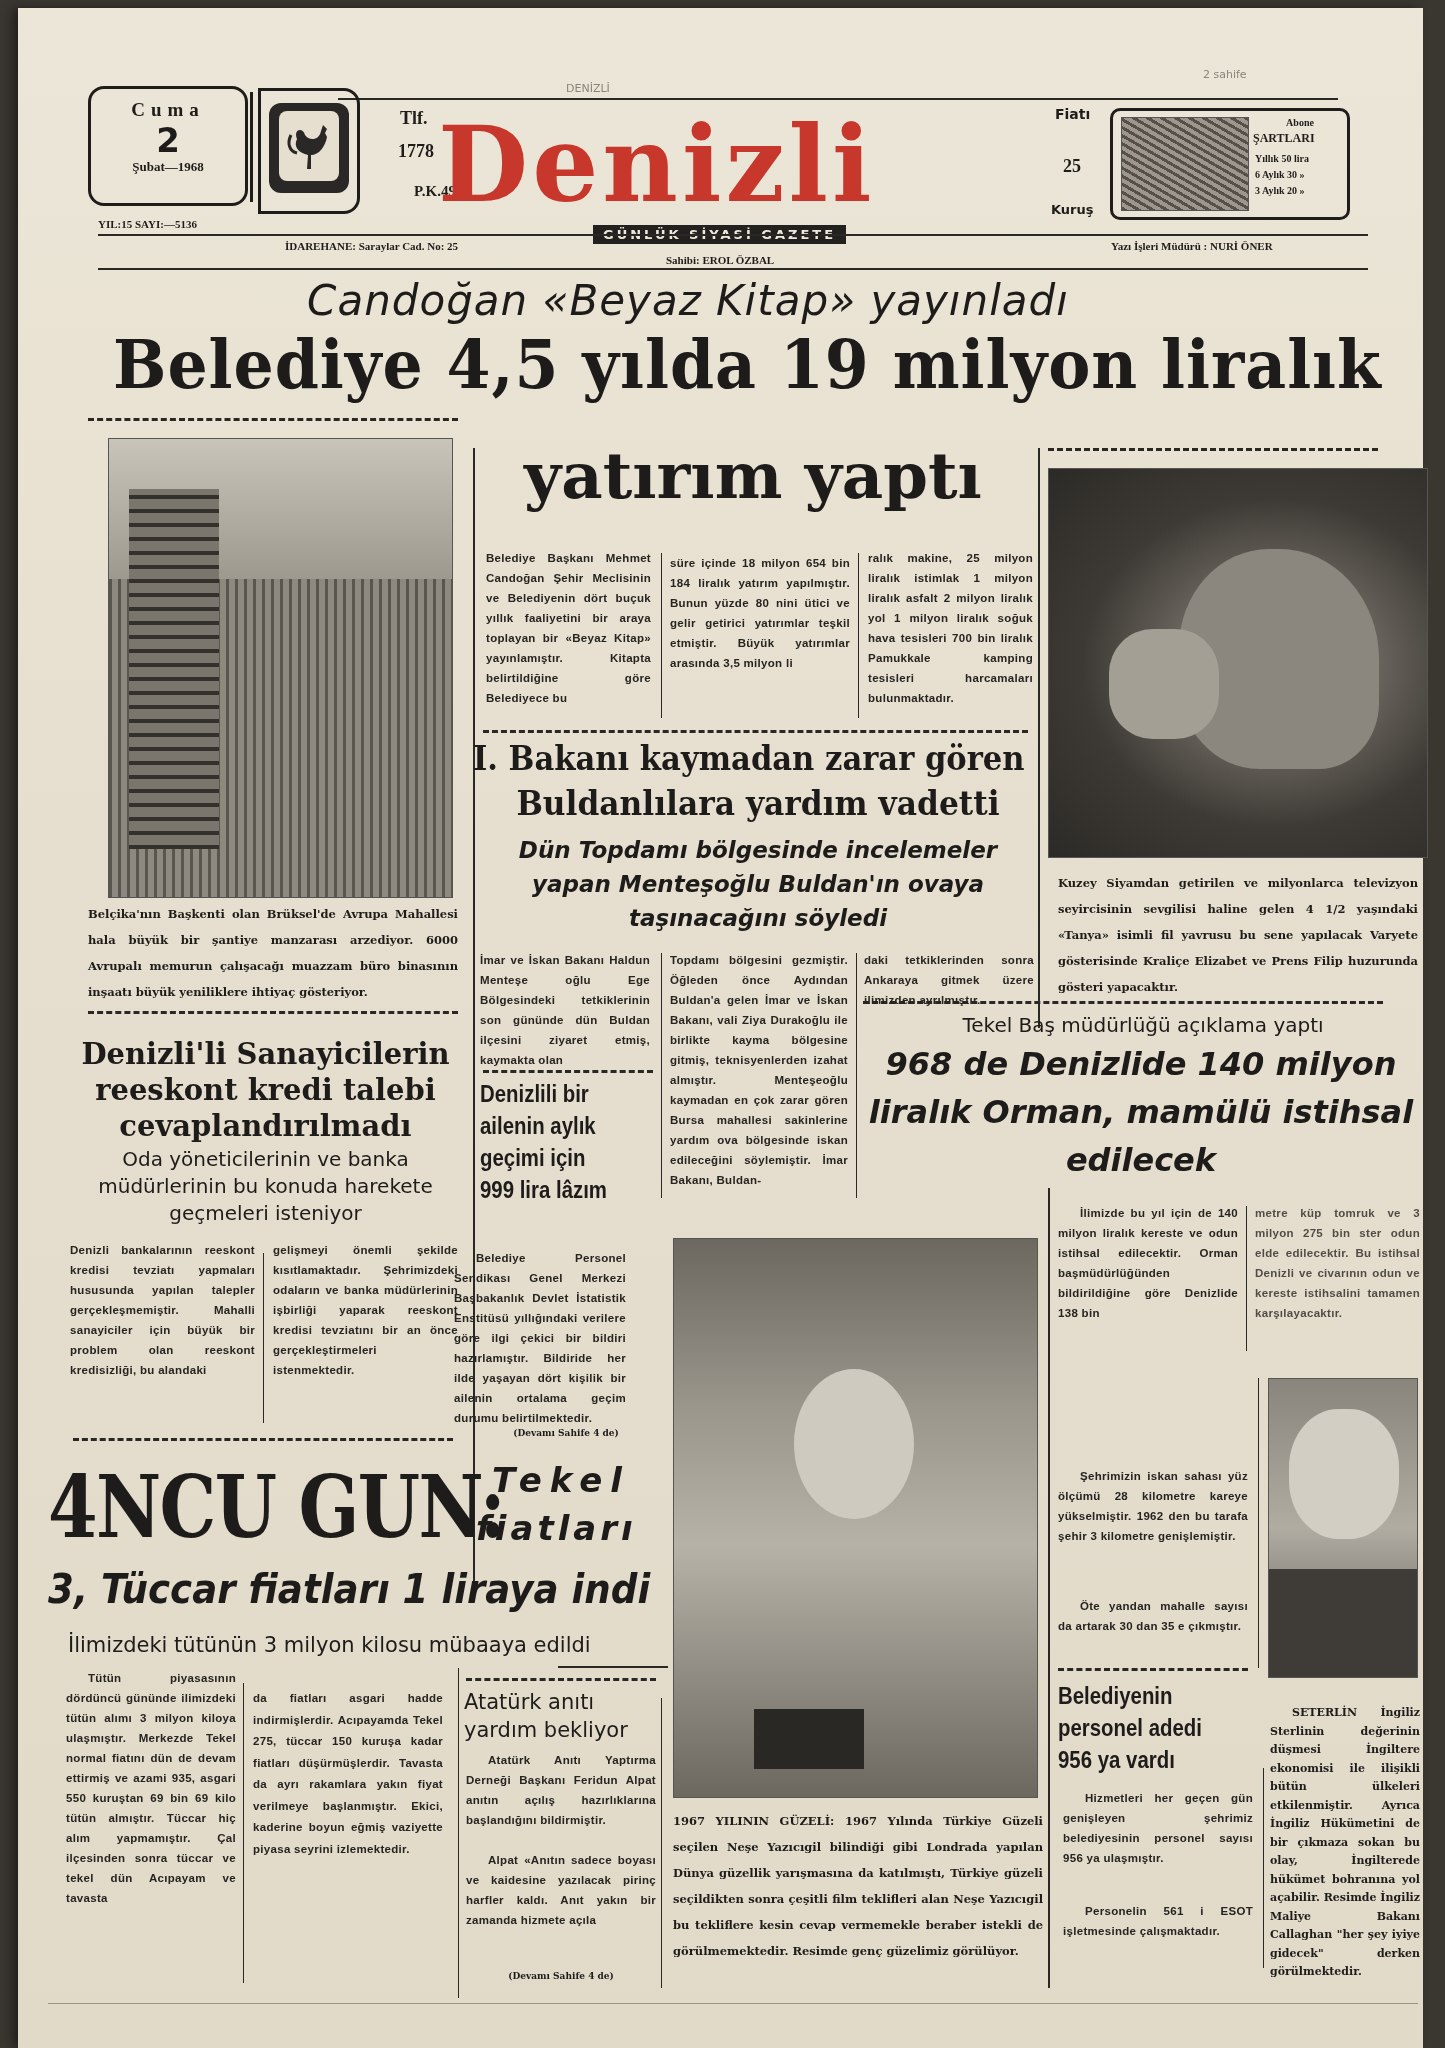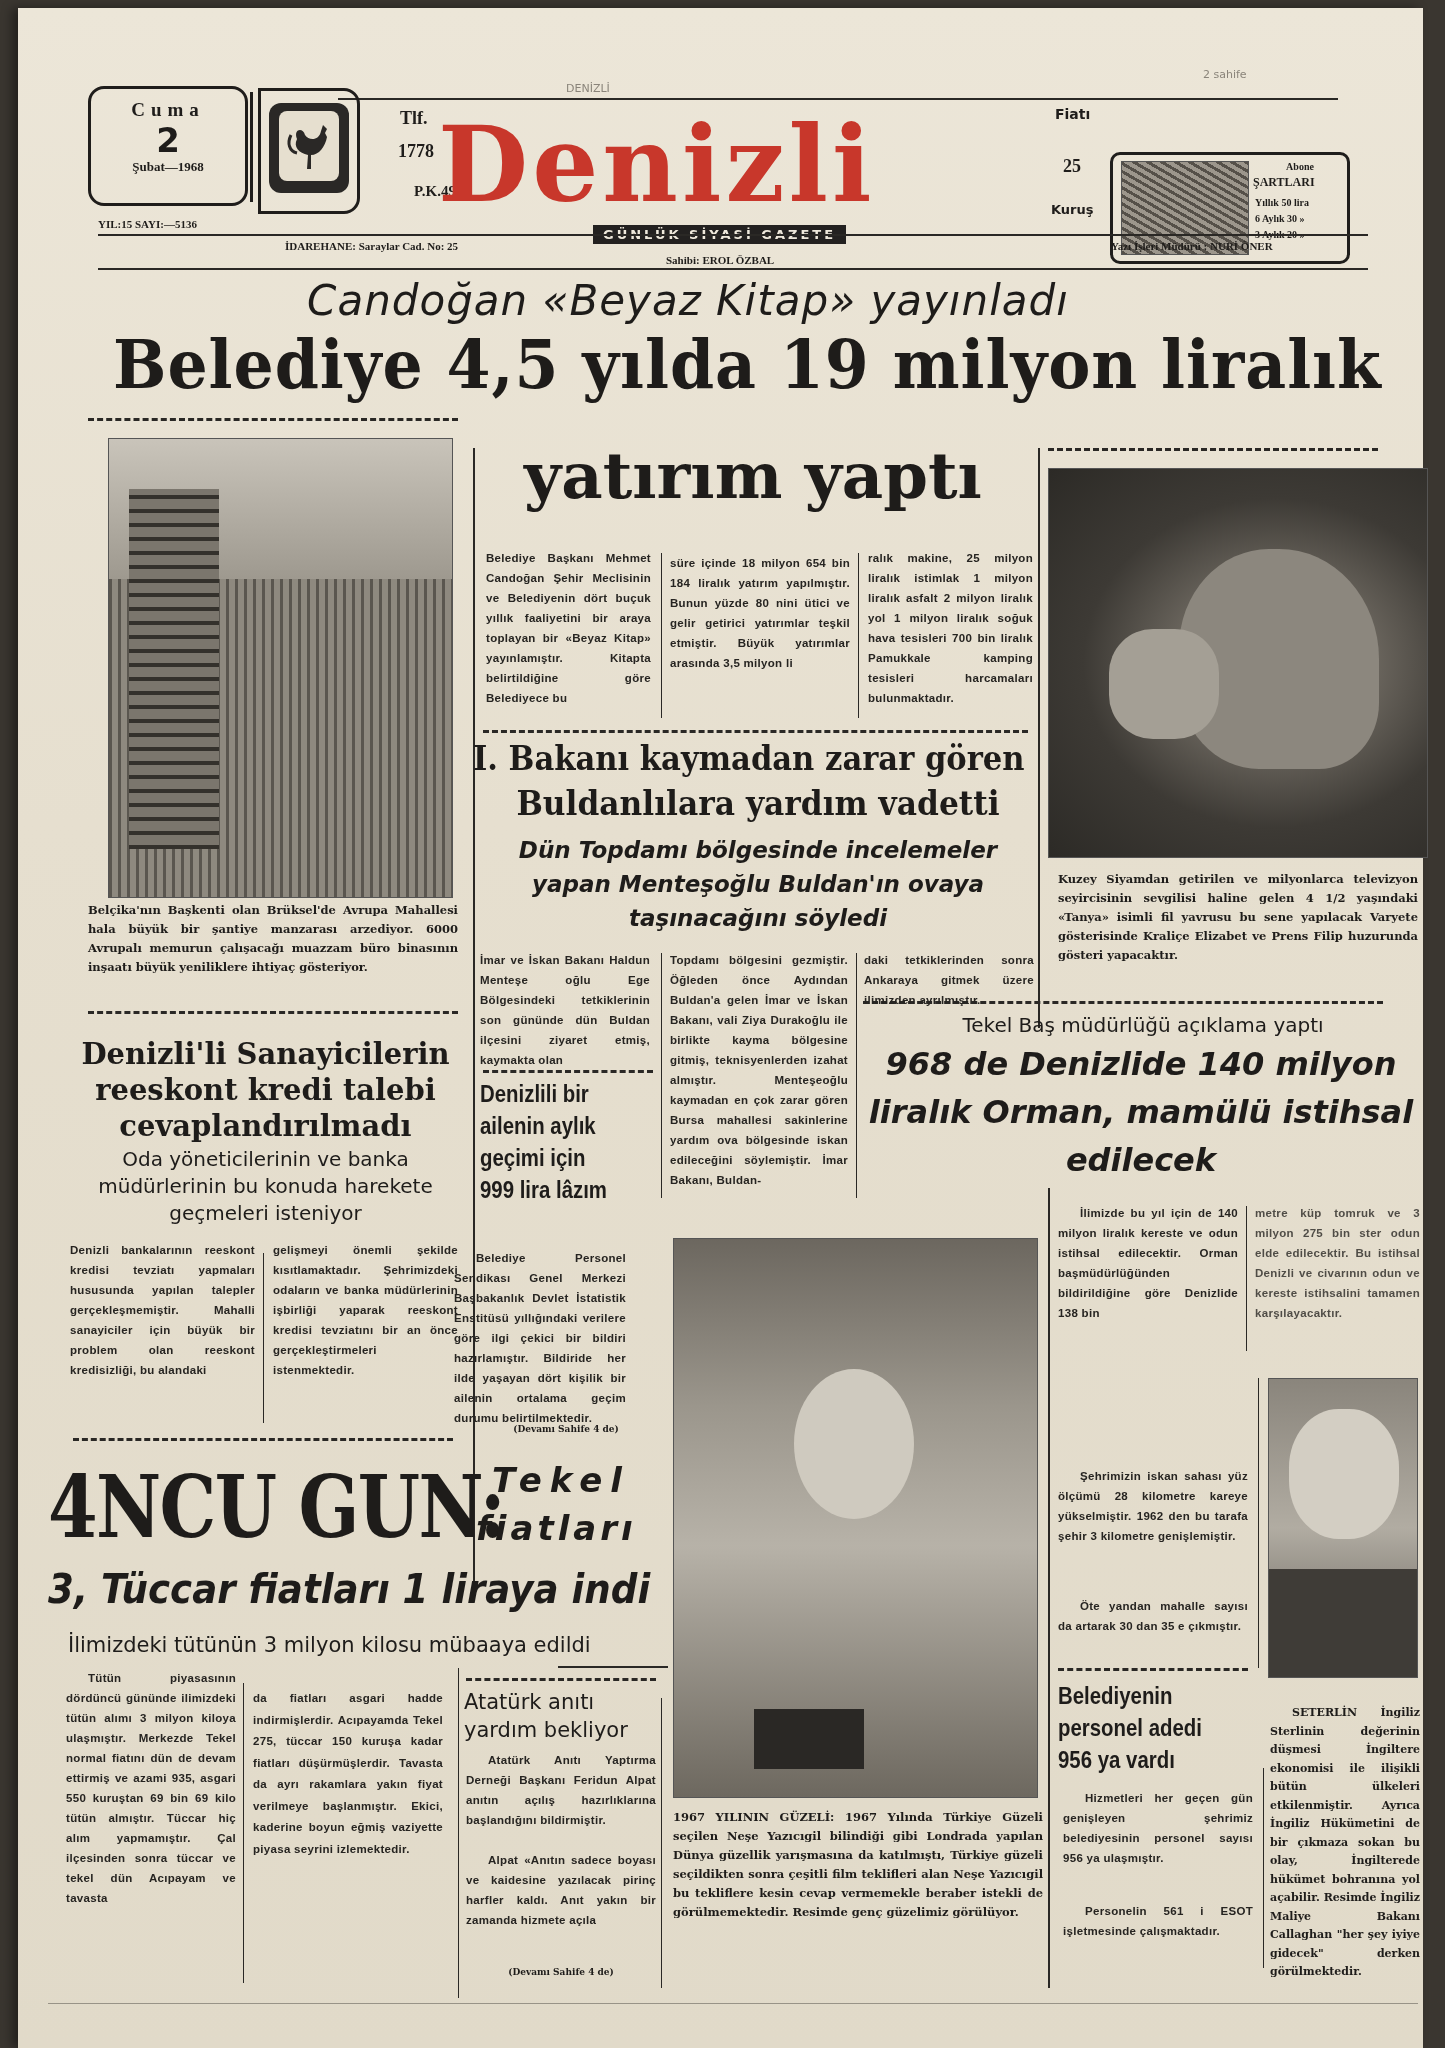--- a/index.html
+++ b/index.html
@@ -37,21 +37,21 @@
   .body-text {
     font-family: Liberation Sans, sans-serif; font-weight: bold; font-size: 11.5px;
     line-height: 20px; text-align: justify; color: #262421; letter-spacing: 0.3px;
   }
   .indent { text-indent: 22px; }
   .photo {
     position: absolute; border: 1px solid #555;
     background: repeating-linear-gradient(45deg, #8d8880 0 2px, #a29d94 2px 4px);
     overflow: hidden;
   }
-  .caption { font-family: "DejaVu Serif", serif; font-weight: bold; font-size: 11.5px; line-height: 19px; text-align: justify; }
+  .caption { font-family: "DejaVu Serif", serif; font-weight: bold; font-size: 11.5px; line-height: 26px; text-align: justify; }
   .center { text-align: center; }
 </style>
 </head>
 <body>
 
 <div class="page">
 
   <div class="abs" style="left:548px;top:74px;font-size:11px;color:#8a847a;font-family:'DejaVu Sans',sans-serif;">DENİZLİ</div>
   <div class="abs" style="left:1185px;top:60px;font-size:11px;color:#8a847a;font-family:'DejaVu Sans',sans-serif;">2 sahife</div>
   <div class="rule" style="left:320px;top:90px;width:1000px;height:2px;"></div>
@@ -77,21 +77,21 @@
   <div class="abs mast-small" style="left:380px;top:133px;font-size:18px;">1778</div>
   <div class="abs mast-small" style="left:396px;top:175px;font-size:15px;text-align:right;">P.K.49</div>
 
   <div class="abs logo-title" style="left:420px;top:105px;">Denizli</div>
   <div class="abs tagline" style="left:575px;top:217px;">GÜNLÜK SİYASİ GAZETE</div>
 
   <div class="abs mast-small" style="left:1037px;top:98px;font-size:14px;font-family:'DejaVu Sans',sans-serif;">Fiatı</div>
   <div class="abs mast-small" style="left:1045px;top:148px;font-size:18px;">25</div>
   <div class="abs mast-small" style="left:1033px;top:194px;font-size:13px;font-family:'DejaVu Sans',sans-serif;">Kuruş</div>
 
-  <div class="abs" style="left:1092px;top:100px;width:240px;height:112px;border:3px solid #1f1d1b;border-radius:10px;margin-top:44px;">
+  <div class="abs" style="left:1092px;top:100px;width:240px;height:112px;border:3px solid #1f1d1b;border-radius:10px;">
     <div class="photo" style="left:8px;top:6px;width:128px;height:94px;background:repeating-linear-gradient(30deg,#555049 0 3px,#9c968c 3px 7px);"></div>
     <div class="abs mast-small center" style="left:140px;top:6px;width:94px;font-size:10px;">Abone</div>
     <div class="abs mast-small" style="left:140px;top:20px;font-size:12px;">ŞARTLARI</div>
     <div class="abs mast-small" style="left:142px;top:42px;font-size:10px;">Yıllık 50 lira</div>
     <div class="abs mast-small" style="left:142px;top:58px;font-size:10px;">6 Aylık 30 »</div>
     <div class="abs mast-small" style="left:142px;top:74px;font-size:10px;">3 Aylık 20 »</div>
   </div>
 
   <div class="abs mast-small" style="left:80px;top:210px;font-size:11px;">YIL:15 SAYI:—5136</div>
   <div class="rule" style="left:80px;top:226px;width:1270px;height:2px;"></div>

